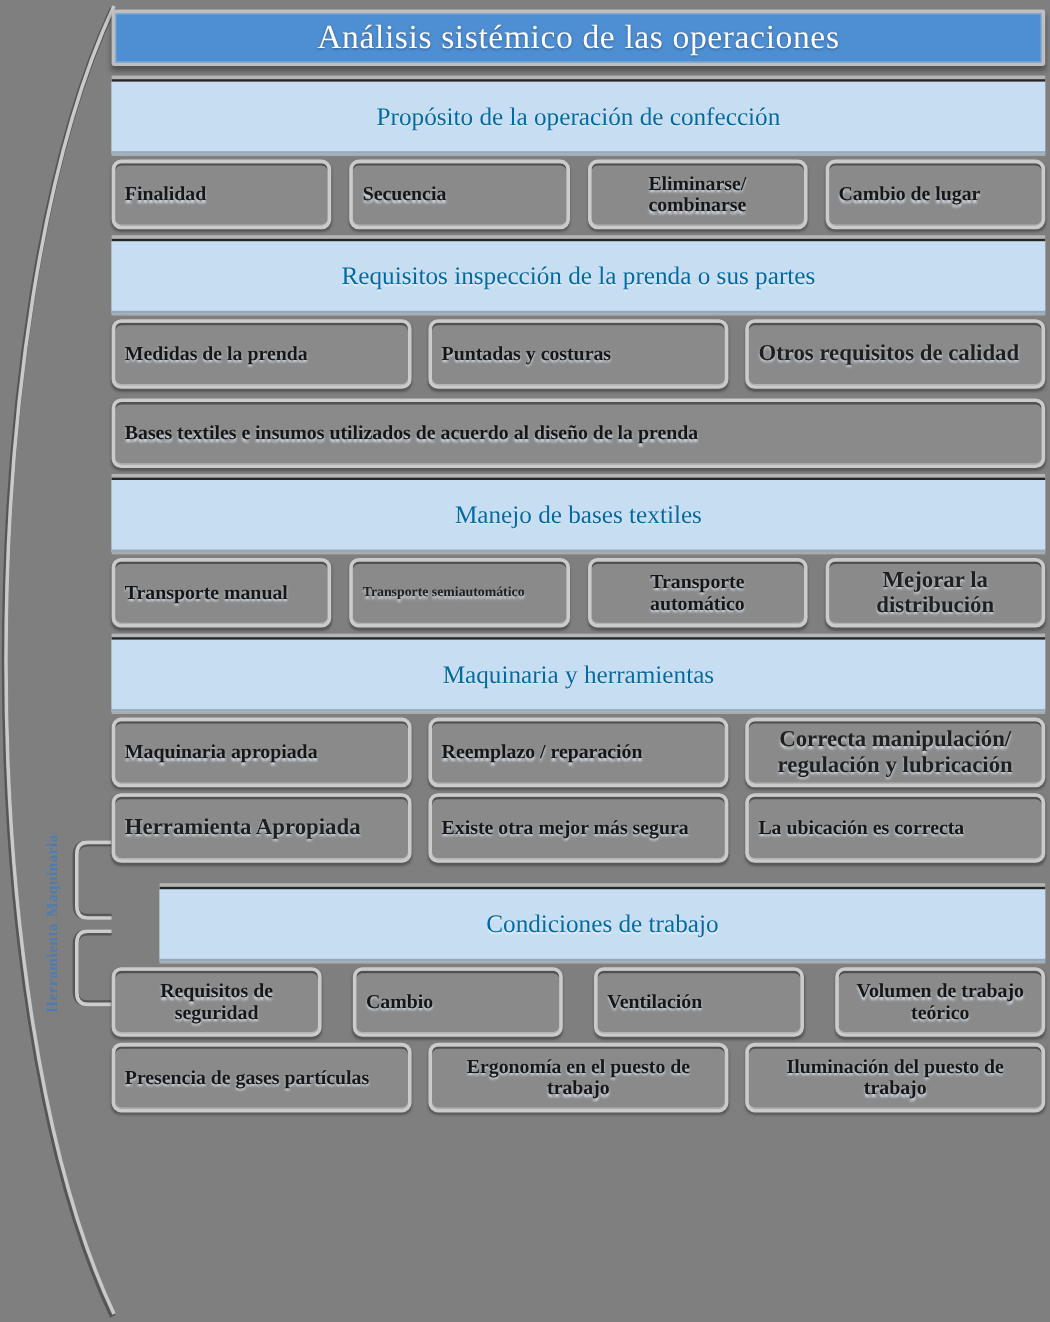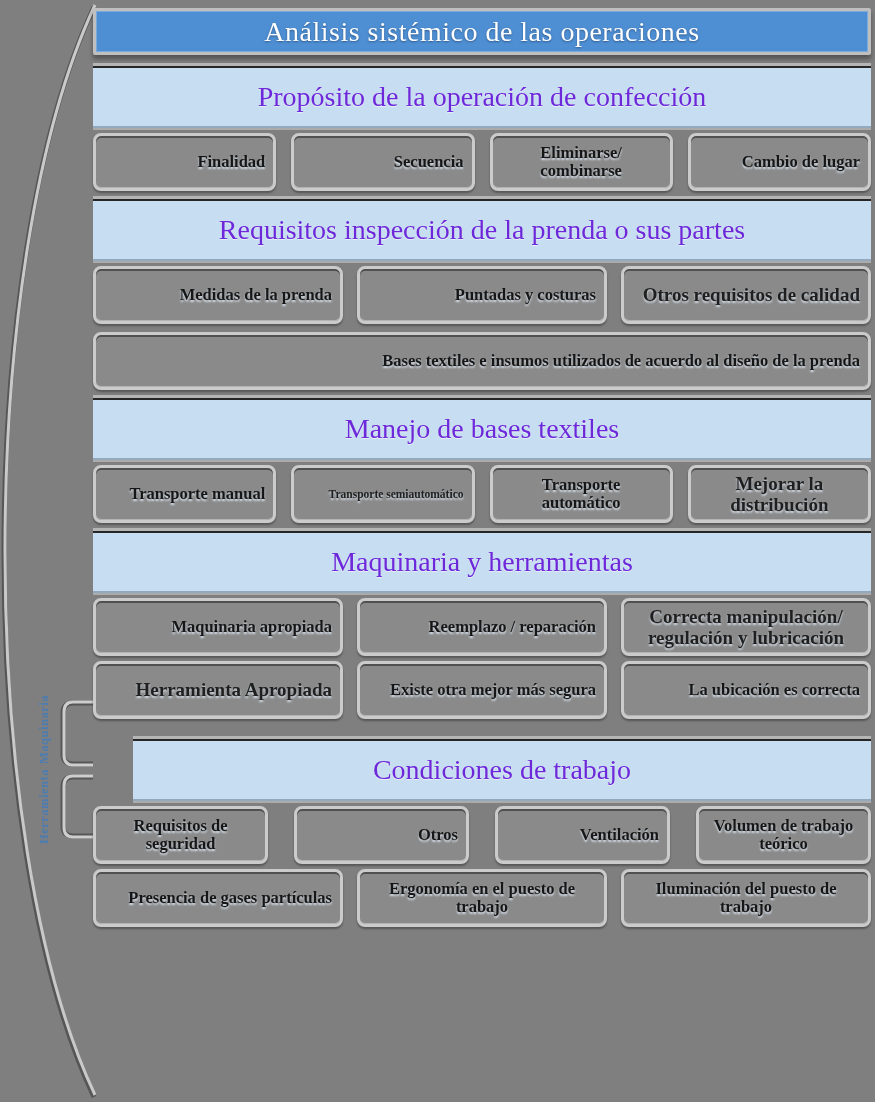--- a/index.html
+++ b/index.html
@@ -20,41 +20,41 @@
     display: flex; align-items: center; justify-content: center;
     font-size: 28px; letter-spacing: .5px;
     box-shadow: inset 0 0 0 1px rgba(255,255,255,.25), 0 4px 4px rgba(30,30,30,.45);
     text-shadow: 0 1px 2px rgba(20,40,70,.5);
   }
 
   .header {
     height: 62px; margin-bottom: 5px;
     display: flex; align-items: center; justify-content: center;
     background: var(--section-header-bg, #c7ddf1);
-    color: #6d28d9; font-size: 28px;
+    color: #0369a1; font-size: 21px;
     border-top: 2px solid #262626; border-bottom: 2px solid #94a9bd;
     box-shadow: 0 -3px 0 rgba(235,235,235,.5), 0 2px 0 rgba(238,238,238,.4);
     text-shadow: 0 1px 1px rgba(255,255,255,.6);
     text-align: center;
   }
   .gap-before { margin-top: 20px; margin-left: 40px; }
 
   .row { display: grid; margin-bottom: 8px; }
   .cols4  { grid-template-columns: repeat(4,1fr); gap: 15px; }
   .cols3  { grid-template-columns: repeat(3,1fr); gap: 14px; }
   .cols1  { grid-template-columns: 1fr; }
   .cols4w { grid-template-columns: repeat(4,1fr); gap: 26px; }
   .tight  { margin-bottom: 5px; }
 
   .box {
     min-height: 58px;
     background: var(--box-bg, #8a8a8a);
     border: 3px solid var(--frame, #cbcbcb);
     border-radius: 8px;
-    display: flex; align-items: center; justify-content: flex-end;
+    display: flex; align-items: center; justify-content: flex-start;
     text-align: center; padding: 2px 8px;
     box-shadow: inset 0 2px 0 rgba(22,22,22,.5),
                 inset 0 -1px 0 rgba(255,255,255,.35),
                 0 2px 2px rgba(55,55,55,.55);
   }
   .box-label {
     font-weight: 700; font-size: 16.5px; line-height: 1.12;
     color: var(--text, #161616);
     text-shadow: 0 2px 2px rgba(230,242,255,.85);
   }
@@ -171,21 +171,21 @@
         <span class="box-label">La ubicación es correcta</span>
       </div>
     </div>
 
     <div class="header gap-before">Condiciones de trabajo</div>
     <div class="row cols4w tight">
       <div class="box">
         <span class="box-label">Requisitos de seguridad</span>
       </div>
       <div class="box">
-        <span class="box-label">Otros</span>
+        <span class="box-label">Cambio</span>
       </div>
       <div class="box">
         <span class="box-label">Ventilación</span>
       </div>
       <div class="box">
         <span class="box-label">Volumen de trabajo teórico</span>
       </div>
     </div>
     <div class="row cols3">
       <div class="box">

